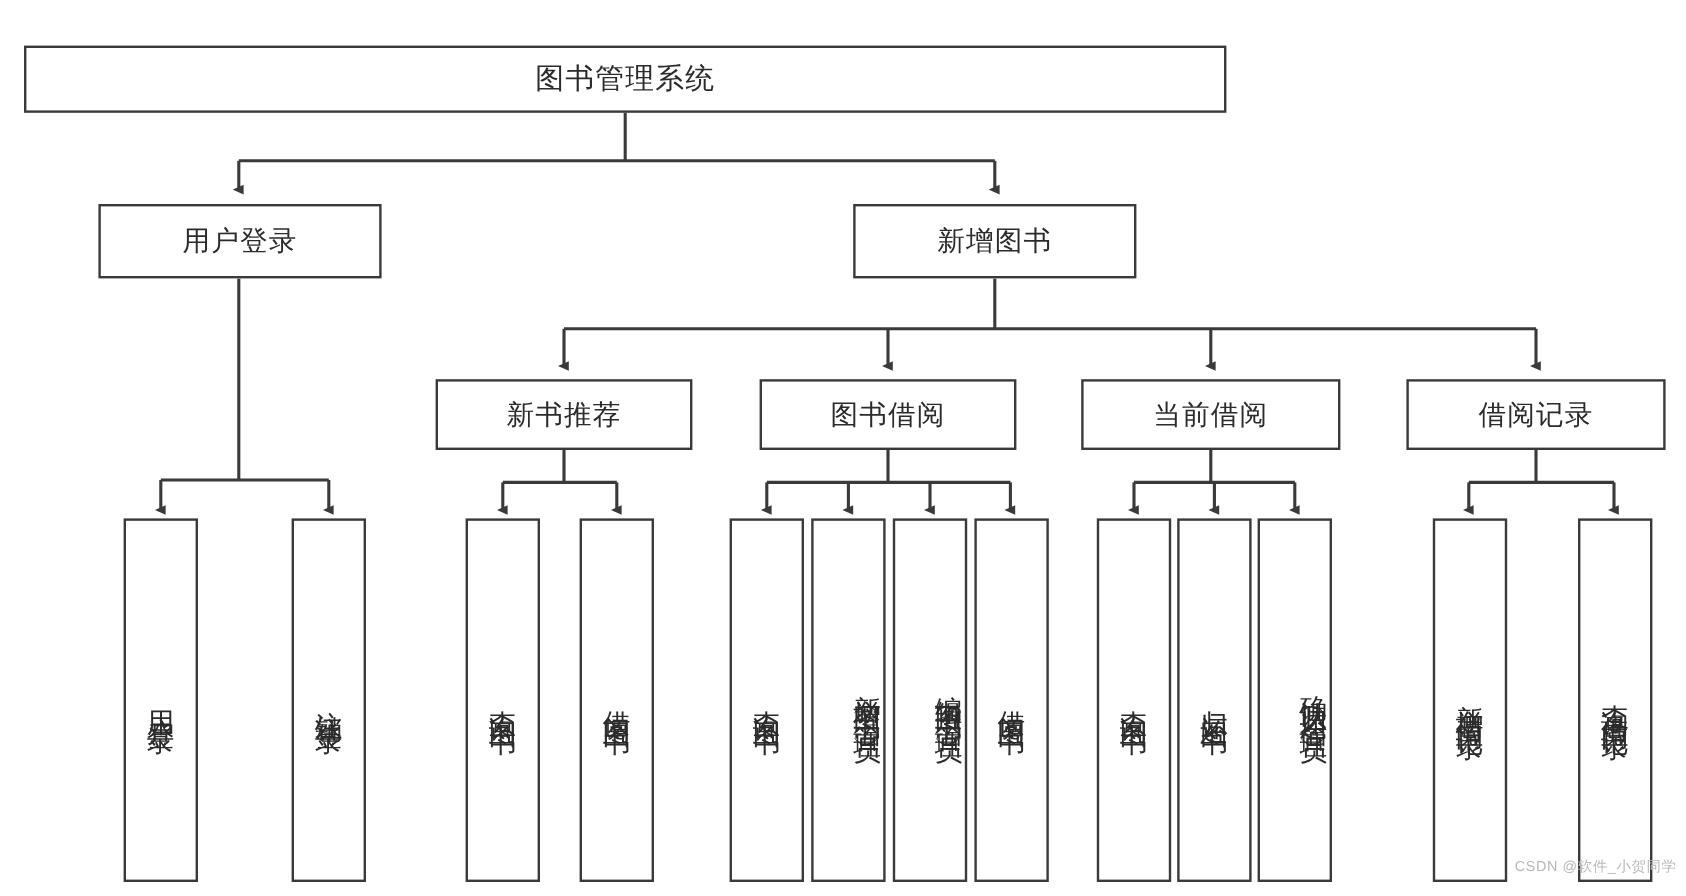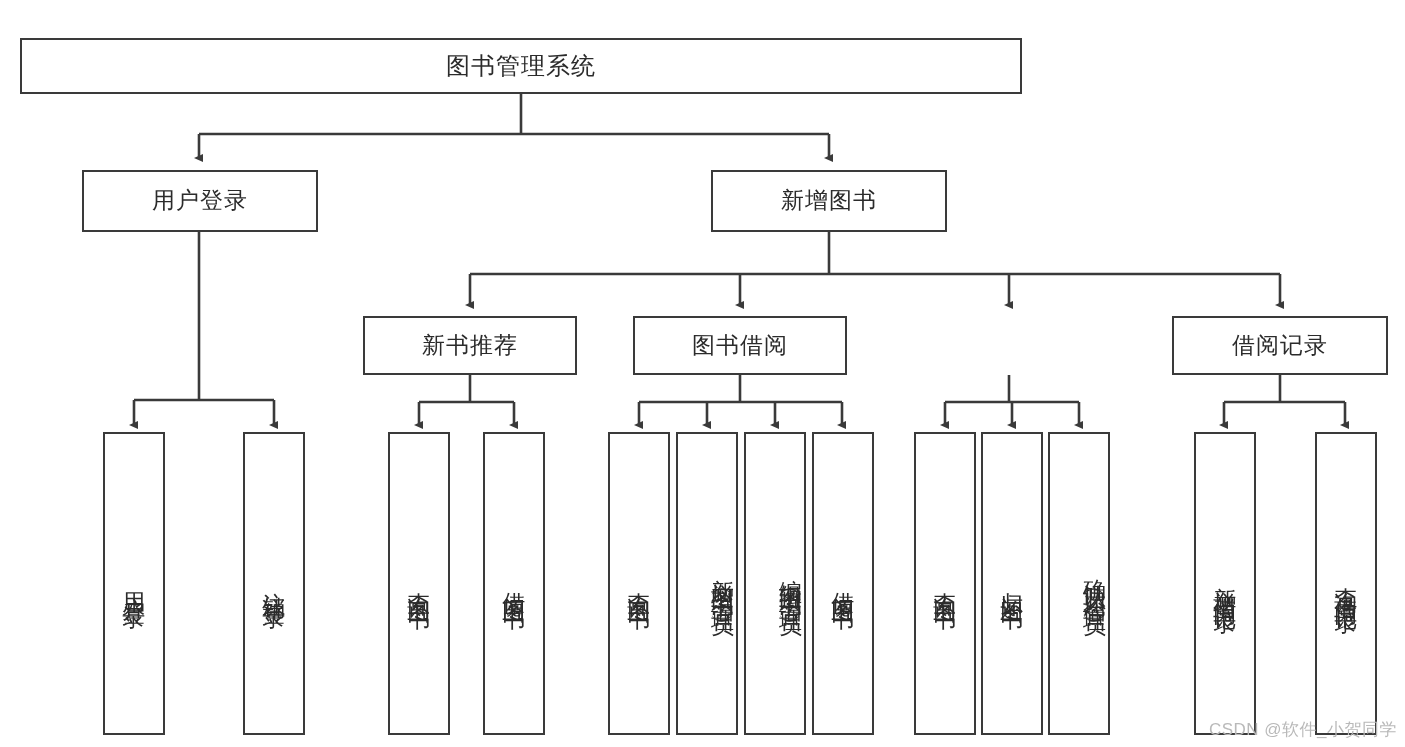--- a/index.html
+++ b/index.html
@@ -55,22 +55,22 @@
     writing-mode: vertical-rl;
     text-orientation: upright;
     display: block;
   }
   .node.v.top {
     align-items: flex-start;
   }
   .watermark {
     position: absolute;
     right: 8px;
-    bottom: 6px;
-    font-size: 17px;
+    bottom: 16px;
+    font-size: 12px;
     color: #b9b9b9;
     letter-spacing: 0.5px;
     white-space: nowrap;
   }
 </style>
 </head>
 <body>
 
 <div id="canvas">
 
@@ -134,20 +134,23 @@
   <div class="node h" style="left:711px; top:170px; width:236px; height:62px;">
     <span>新增图书</span>
   </div>
 
   <div class="node h" style="left:633px; top:316px; width:214px; height:59px;">
     <span>图书借阅</span>
   </div>
   <div class="node h" style="left:363px; top:316px; width:214px; height:59px;">
     <span>新书推荐</span>
   </div>
+  <div class="node h" style="left:901px; top:316px; width:216px; height:59px;">
+    <span>当前借阅</span>
+  </div>
   <div class="node h" style="left:1172px; top:316px; width:216px; height:59px;">
     <span>借阅记录</span>
   </div>
 
   <div class="node v" style="left:103px; top:432px; width:62px; height:303px;">
     <span class="vtext">用户登录</span>
   </div>
   <div class="node v" style="left:243px; top:432px; width:62px; height:303px;">
     <span class="vtext">注销登录</span>
   </div>

